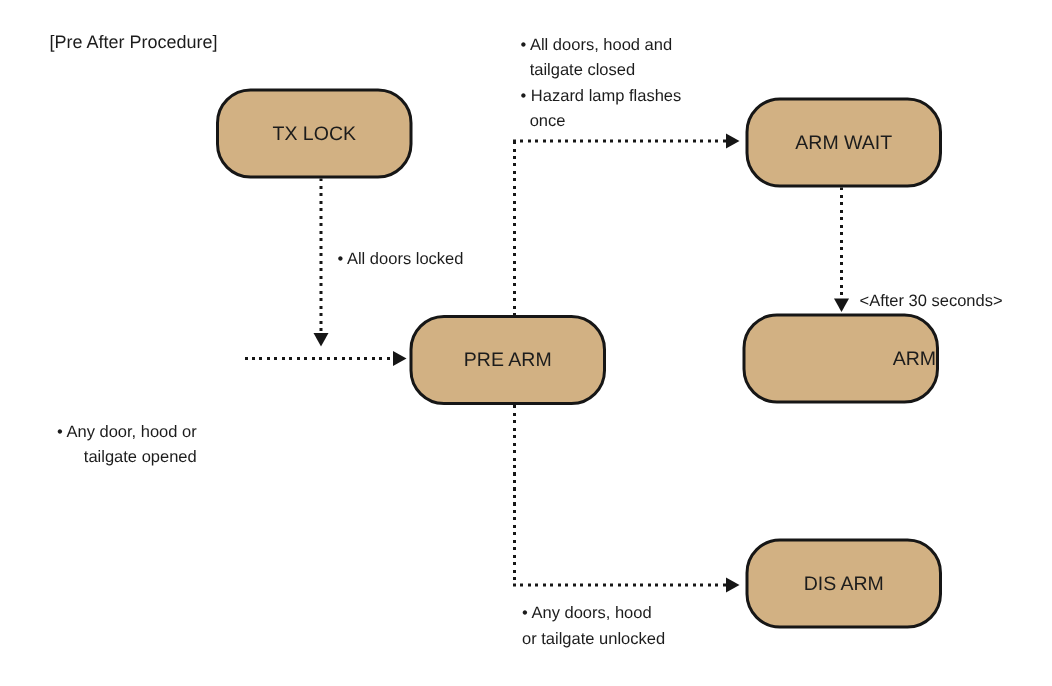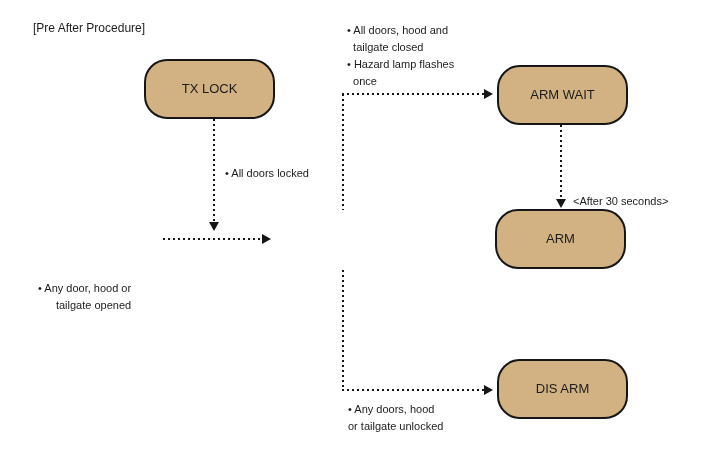--- a/index.html
+++ b/index.html
@@ -36,39 +36,42 @@
     border-left:9px solid var(--line);}
   .head-down{position:absolute;width:0;height:0;
     border-left:5px solid transparent;border-right:5px solid transparent;
     border-top:9px solid var(--line);}
 
   
   .n-tx{left:144px;top:59px;}
   .n-vs{left:29px;top:209px;}
   .n-pa{left:273px;top:210px;}
   .n-aw{left:497px;top:65px;}
-  .n-ar{left:495px;top:209px;}
+  .n-ar{left:495px;top:209px;justify-content:flex-end;}
   .n-da{left:497px;top:359px;}
 
   
   .t-closed{left:347px;top:22px;}
   .t-locked{left:225px;top:165px;}
   .t-after{left:573px;top:165px;margin-top:28px;}
   .t-opened{left:38px;top:280px;text-align:right;}
   .t-unlocked{left:348px;top:401px;}
 </style>
 </head>
 <body>
 
 <div class="canvas">
 
   <div class="title">[Pre After Procedure]</div>
 
   <div class="node n-tx">
     <span>TX LOCK</span>
+  </div>
+  <div class="node n-pa">
+    <span>PRE ARM</span>
   </div>
   <div class="node n-aw">
     <span>ARM WAIT</span>
   </div>
   <div class="node n-ar">
     <span>ARM</span>
   </div>
   <div class="node n-da">
     <span>DIS ARM</span>
   </div>

